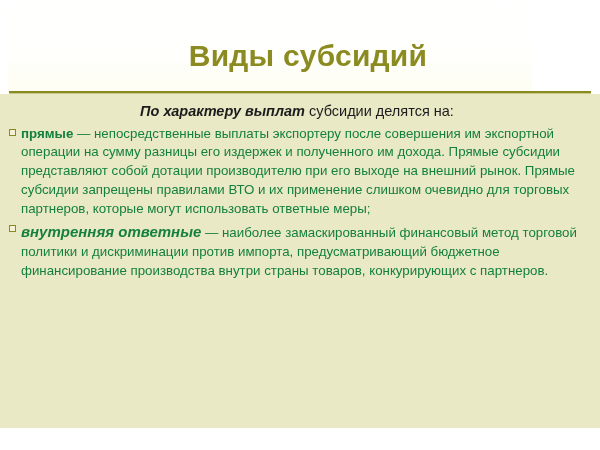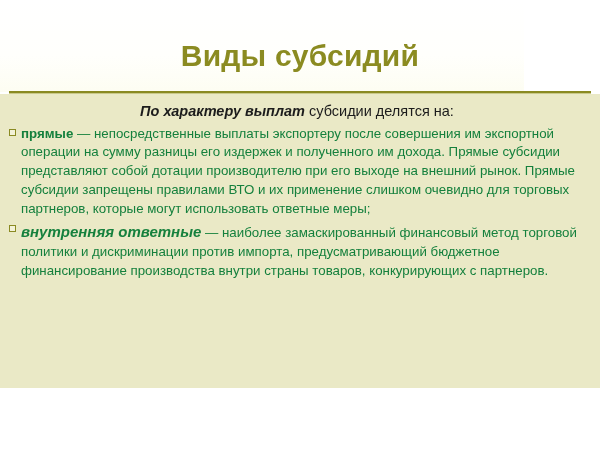--- a/index.html
+++ b/index.html
@@ -19,21 +19,21 @@
     position: relative;
     width: 600px;
     height: 450px;
     background: #ffffff;
     box-sizing: border-box;
   }
 
   
   .title-band {
     position: absolute;
-    left: 0;
+    left: 8px;
     top: 0;
     width: 524px;
     height: 92px;
     background: linear-gradient(180deg, #ffffff 0%, #fffffc 60%, #fdfdf2 100%);
   }
 
   .slide-title {
     position: absolute;
     left: 0;
     top: 40px;
@@ -64,21 +64,21 @@
     height: 1px;
     background: #c9c98a;
   }
 
   
   .content-panel {
     position: absolute;
     left: 0;
     top: 94px;
     width: 600px;
-    height: 294px;
+    height: 334px;
     background: #eae9c6;
     box-sizing: border-box;
     padding: 4px 14px 0 8px;
   }
 
   .lead {
     text-align: center;
     font-size: 14.5px;
     color: #1c1c1c;
     line-height: 1.35;

